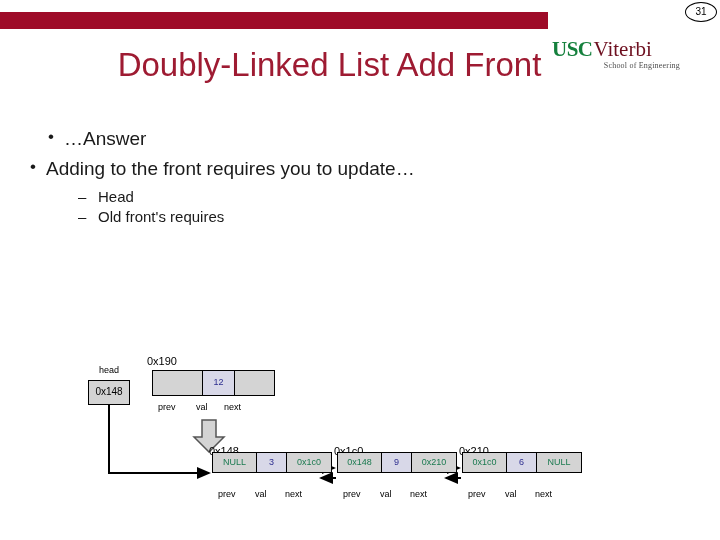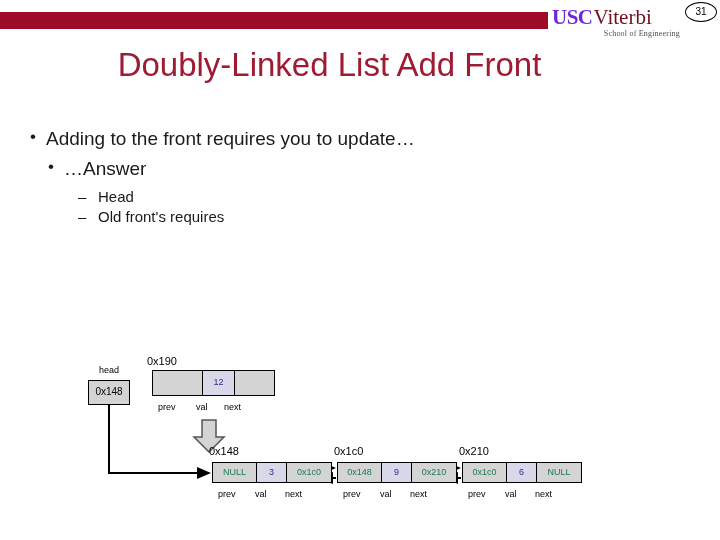--- a/index.html
+++ b/index.html
@@ -30,24 +30,25 @@
     left: 552px;
     top: 6px;
     width: 140px;
     height: 42px;
     text-align: left;
   }
   .logo-usc {
     font-family: "Liberation Serif", serif;
     font-weight: bold;
     font-size: 21px;
-    color: #6d28d9;
+    color: #15803d;
     letter-spacing: -0.5px;
     line-height: 22px;
     display: inline-block;
+    margin-top: 32px;
   }
   .logo-viterbi {
     font-family: "Liberation Serif", serif;
     font-size: 21px;
     color: #6e1020;
     line-height: 22px;
     display: inline-block;
     margin-left: 1px;
   }
   .logo-sub {
@@ -197,21 +198,21 @@
   .cell.val  { color: #2c2c8f; background: #d8d8e8; }
 
   
   .node-new { left: 152px; top: 370px; height: 26px; }
   .node-new .cell { line-height: 23px; }
   .node-new .c-prev { width: 50px; }
   .node-new .c-val  { width: 32px; }
   .node-new .c-next { width: 39px; }
 
   
-  .node-b { top: 462px; height: 21px; justify-content: center; }
+  .node-b { top: 452px; height: 21px; justify-content: center; }
   .node-b .c-prev { width: 44px; }
   .node-b .c-val  { width: 30px; }
   .node-b .c-next { width: 44px; }
 
   #node1 { left: 212px; }
   #node2 { left: 337px; }
   #node3 { left: 462px; }
 
   
   .block-arrow { position: absolute; left: 192px; top: 419px; }
@@ -230,22 +231,22 @@
 <div class="logo-block">
   <span class="logo-usc">USC</span><span class="logo-viterbi">Viterbi</span>
   <div class="logo-sub">School of Engineering</div>
 </div>
 
 <div class="page-oval">31</div>
 
 <div class="slide-title">Doubly-Linked List Add Front</div>
 
 <div class="bullets">
+  <div class="bullet-l1 indent-extra">…Answer</div>
   <div class="bullet-l1">Adding to the front requires you to update…</div>
-  <div class="bullet-l1 indent-extra">…Answer</div>
   <div class="bullet-l2">Head</div>
   <div class="bullet-l2">Old front's requires</div>
 </div>
 
 <div class="diagram">
 
   <svg class="svg-lines" viewBox="0 0 720 540" xmlns="http://www.w3.org/2000/svg">
     <defs>
       <marker id="ah" markerWidth="7" markerHeight="7" refX="6" refY="3" orient="auto">
         <path d="M0,0 L7,3 L0,6 z" fill="#000000"></path>

